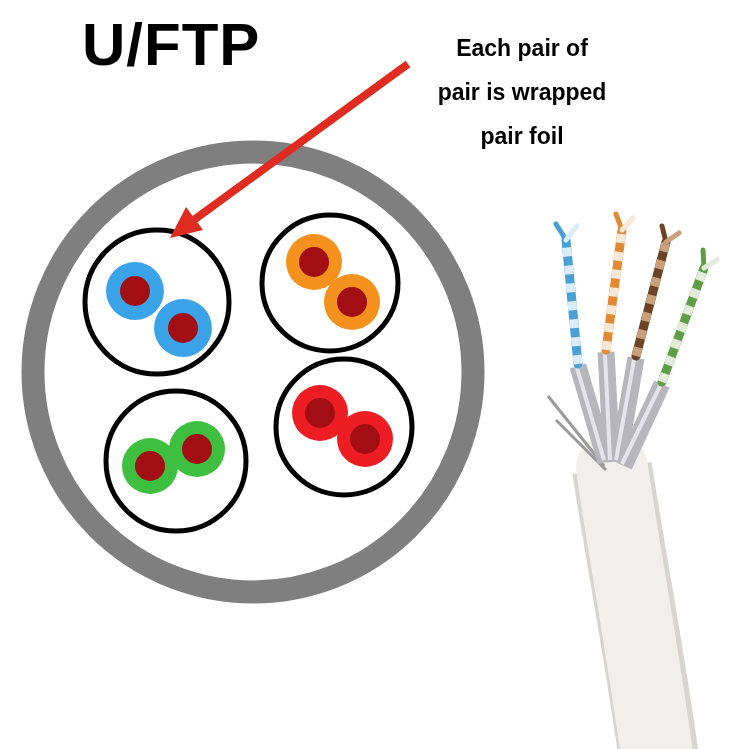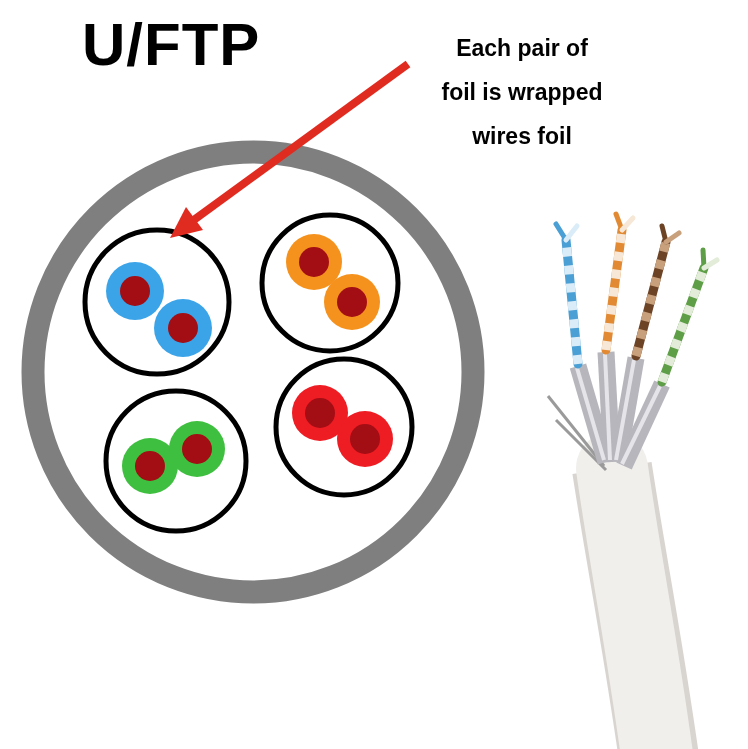--- a/index.html
+++ b/index.html
@@ -39,22 +39,22 @@
 </style>
 </head>
 <body>
 
 <div class="stage">
 
   <div class="title">U/FTP</div>
 
   <div class="annotation">
     <div>Each pair of</div>
-    <div>foil is wrapped</div>
-    <div>wires foil</div>
+    <div>pair is wrapped</div>
+    <div>pair foil</div>
   </div>
 
   <svg class="art" width="748" height="749" viewBox="0 0 748 749">
 
     <g>
 
       <path d="M662 780 C646 660 626 560 612 468" fill="none" stroke-width="80" stroke="#d8d4d0"></path>
       <path d="M660 778 C645 660 625 560 612 468" fill="none" stroke-width="72" stroke-linecap="round" stroke="#f1efec"></path>
 
       <path d="M604 466 L548 396" fill="none" stroke-width="3" stroke="#9a9a9a"></path>

